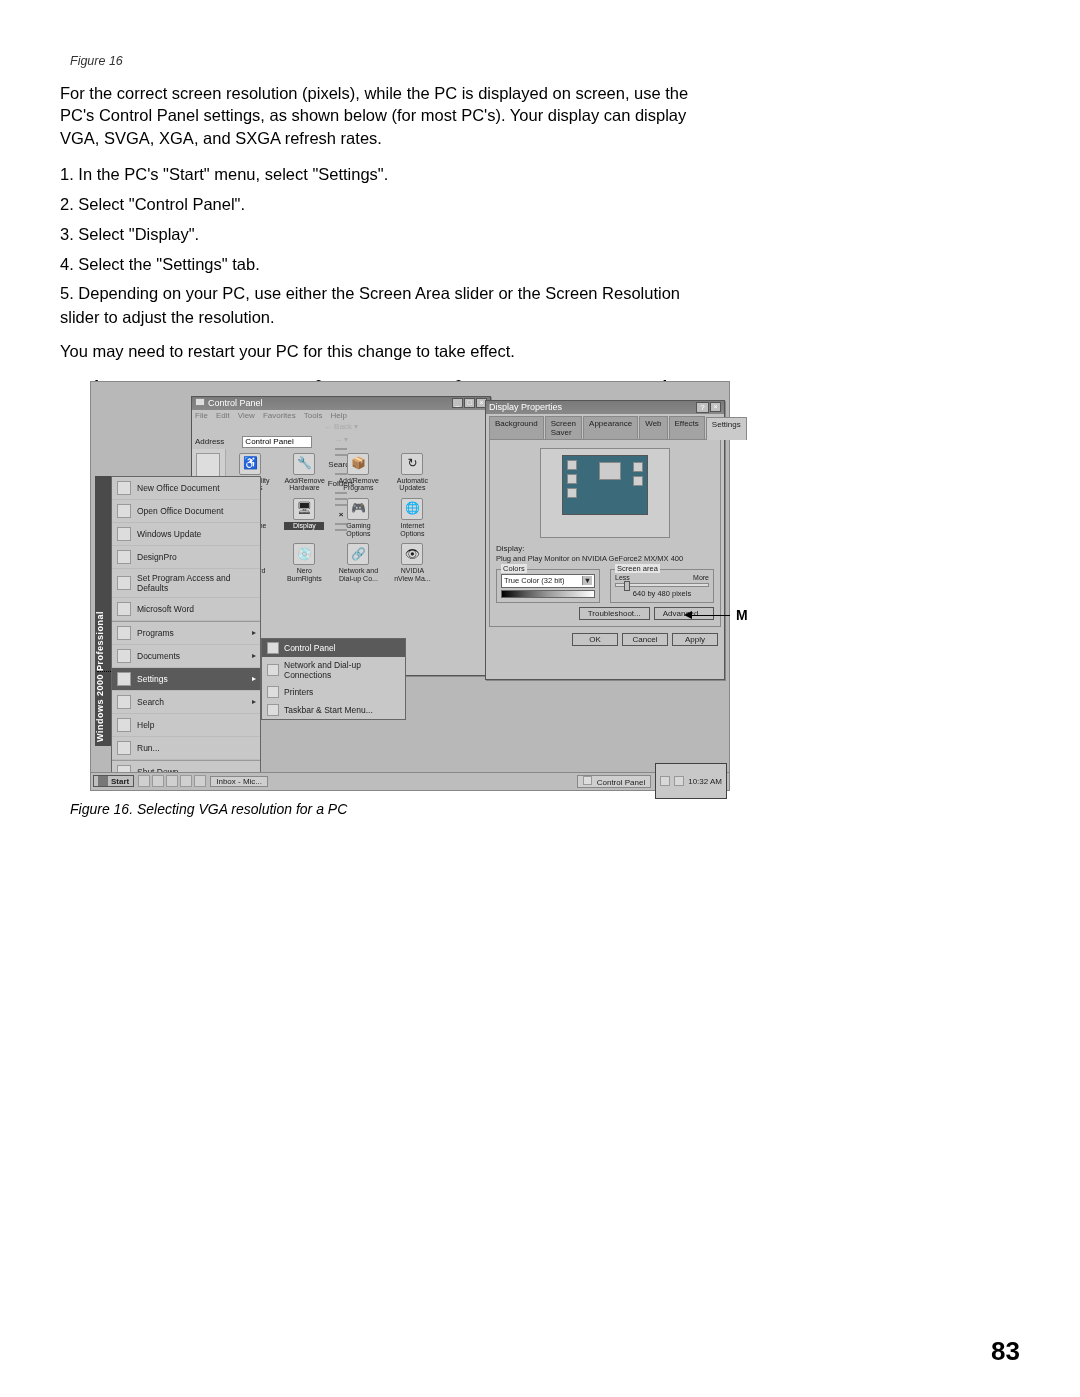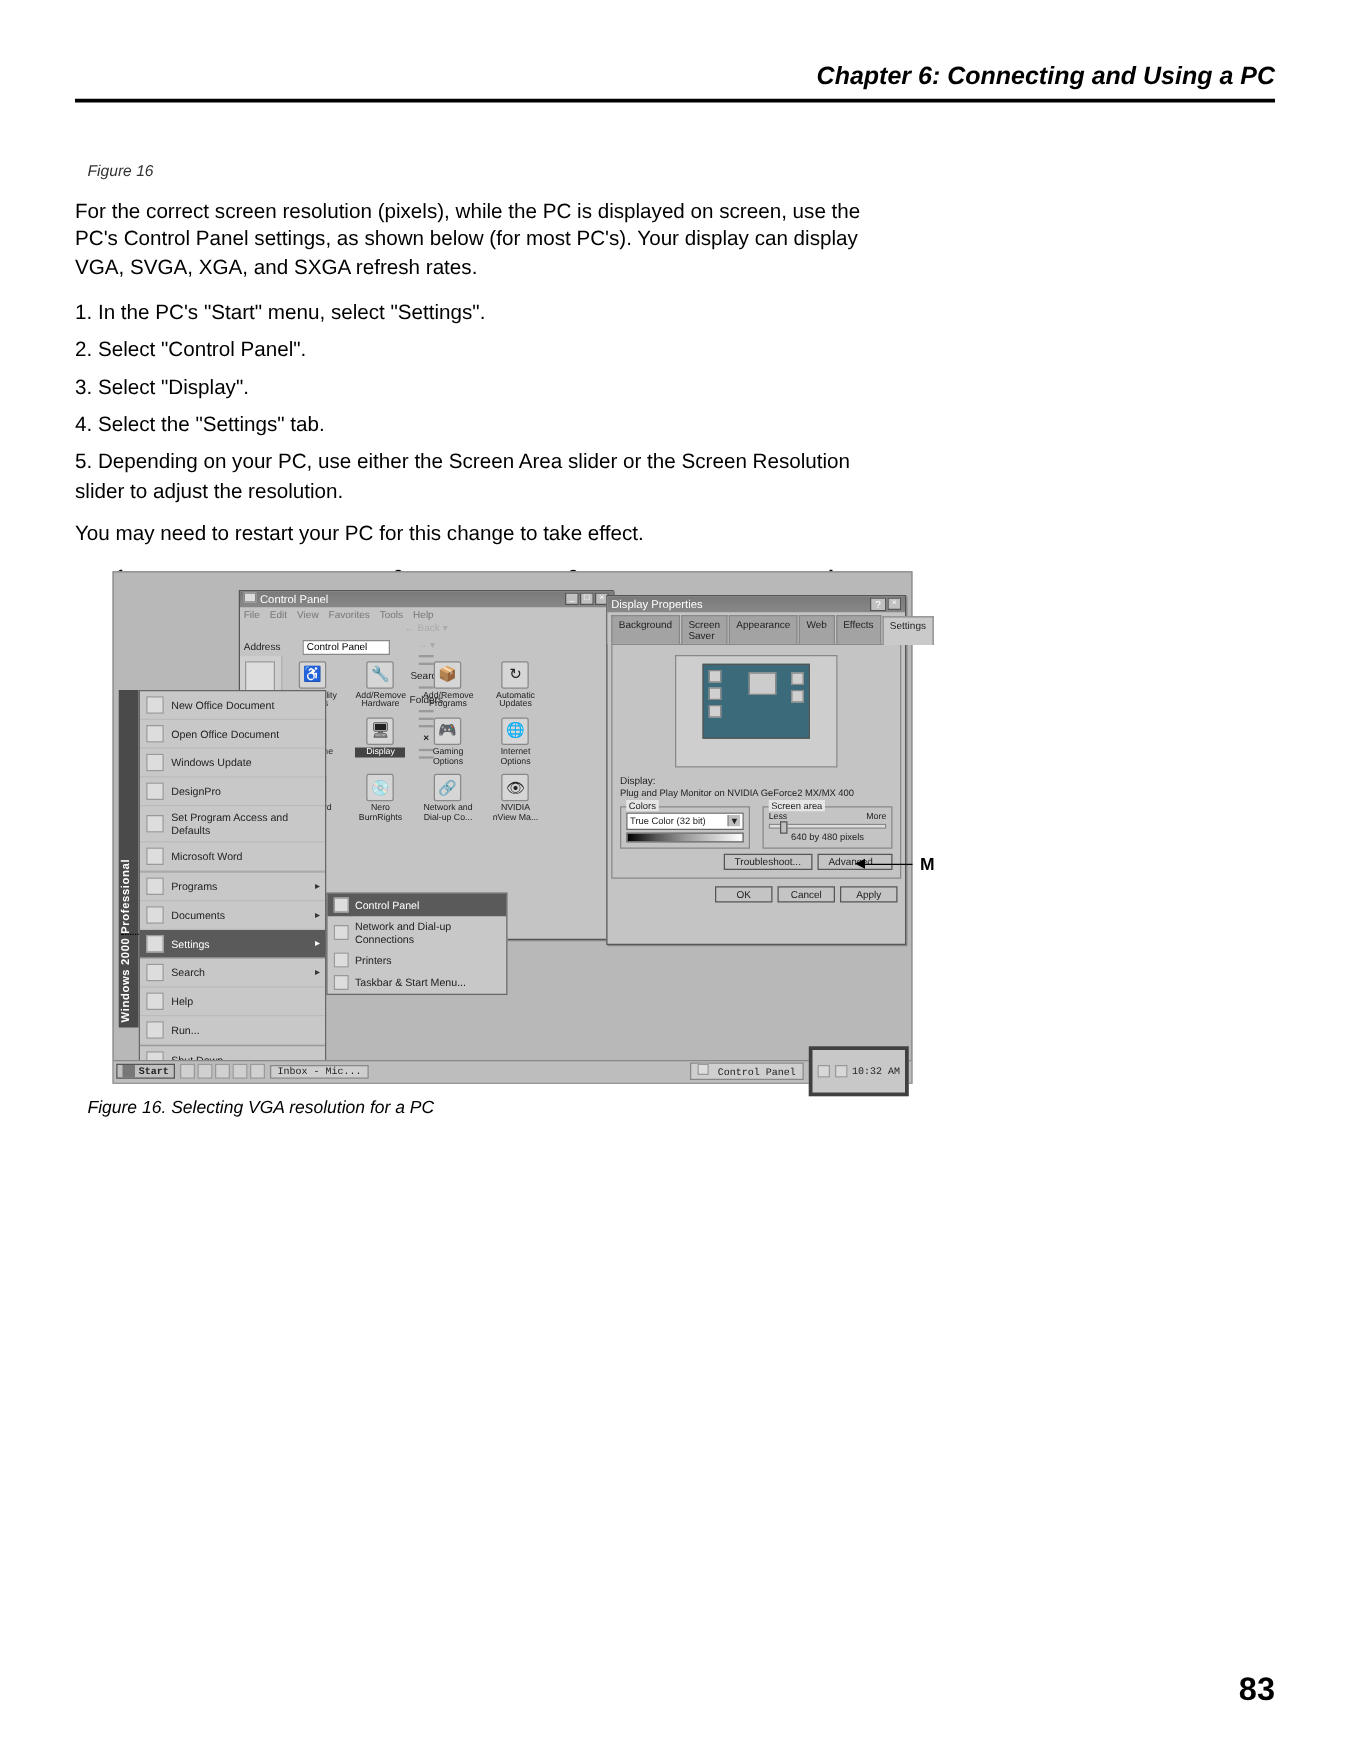--- a/index.html
+++ b/index.html
@@ -73,39 +73,38 @@
   .slider-row { display:flex; justify-content:space-between; font-size:7px; }
   .slider { height: 4px; background:#ddd; border:1px solid #888; margin:2px 0; position: relative;}
   .slider .thumb { position:absolute; left:8px; top:-3px; width:6px; height:10px; background:#c0c0c0; border:1px solid #555;}
   .slider-val { text-align:center; font-size:7.5px; margin-top:2px;}
   .dlg-btns { display:flex; justify-content:flex-end; gap:4px; margin-top:6px;}
   .dlg-btns.small { margin-top: 4px;}
   .winbtn { font-size: 8px; padding: 1px 8px; background:#c4c4c4; border:1px solid #555; min-width:46px; text-align:center;}
   .help-q { width:13px; height:11px; background:#c0c0c0; border:1px solid #555; font-size:8px; text-align:center; line-height:9px;}
 
   
-  .taskbar { position:absolute; left:0; right:0; bottom:0; height:18px; background:#bdbdbd; border-top:1px solid #888; display:flex; align-items:center; font-size:8px; padding: 0 2px; gap:4px; white-space: nowrap; font-family: Liberation Mono, monospace;}
+  .taskbar { position:absolute; left:0; right:0; bottom:0; height:18px; background:#bdbdbd; border-top:1px solid #888; display:flex; align-items:center; font-size:8px; padding: 0 2px; gap:4px; white-space: nowrap;}
   .taskbar .startbtn { background:#c0c0c0; border:1px solid #555; padding:0 4px; font-weight:bold; display:flex; align-items:center; gap:3px;}
   .taskbar .ql { display:flex; gap:2px; }
   .taskbar .ql .q { width:12px; height:12px; background:#d0d0d0; border:1px solid #999;}
   .taskbar .task { background:#cfcfcf; border:1px solid #888; padding:0 5px;}
   .taskbar .spacer { flex:1; }
-  .taskbar .tray { display:flex; align-items:center; gap:4px; border:3px solid #404040; padding:12px 4px; background:#c8c8c8;}
+  .taskbar .tray { display:flex; align-items:center; gap:4px; border:1px solid #404040; padding:12px 4px; background:#c8c8c8;}
   .taskbar .tray .ti { width:10px; height:10px; background:#d8d8d8; border:1px solid #999;}
 
   
   .arrow-line { position:absolute; height:0; border-top:1px solid #000; }
   .arrow-head { position:absolute; width:0; height:0; border-top:4px solid transparent; border-bottom:4px solid transparent; border-right:8px solid #000;}
 </style>
 </head>
 <body>
 <div class="page-wrap">
 <div class="page">
 
-<div class="chapter-head">Chapter 6: Connecting and Using a PC</div>
 
 <div class="fig-label-top">Figure 16</div>
 
 <p class="body-text">For the correct screen resolution (pixels), while the PC is displayed on screen, use the PC's Control Panel settings, as shown below (for most PC's).  Your display can display VGA, SVGA, XGA, and SXGA refresh rates.</p>
 
 <p class="step">1.  In the PC's "Start" menu, select "Settings".</p>
 <p class="step">2.  Select "Control Panel".</p>
 <p class="step">3.  Select "Display".</p>
 <p class="step">4.  Select the "Settings" tab.</p>
 <p class="step">5.  Depending on your PC, use either the Screen Area slider or the Screen Resolution slider to adjust the resolution.</p>

